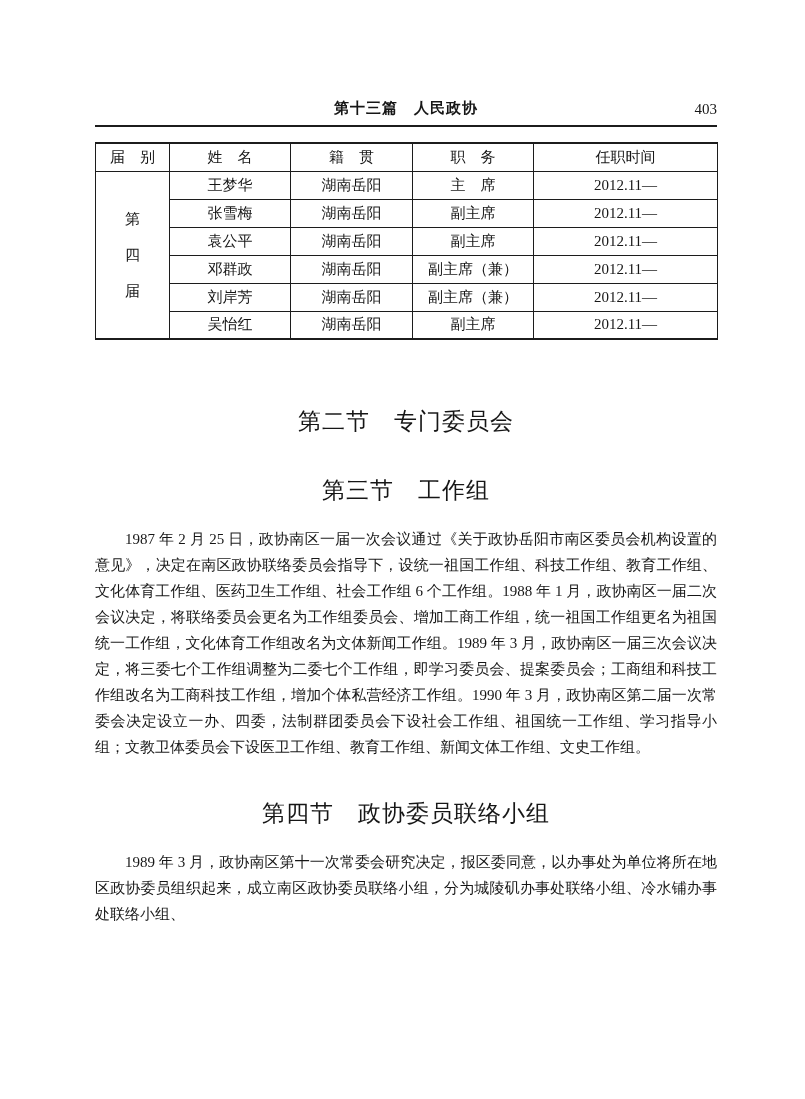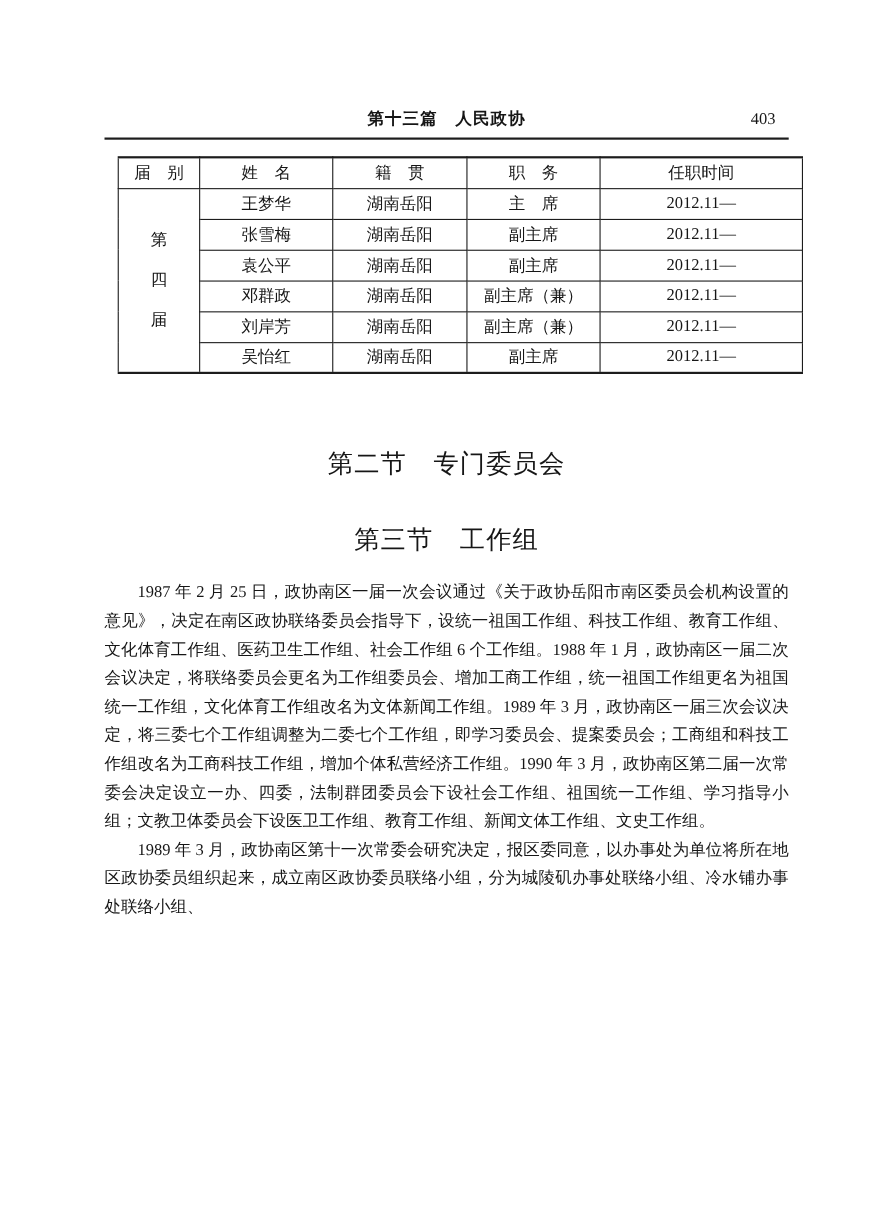--- a/index.html
+++ b/index.html
@@ -26,21 +26,21 @@
     padding-bottom: 7px;
   }
   .page-title {
     font-family: "Liberation Sans", "DejaVu Sans", sans-serif;
     font-weight: bold;
     font-size: 15px;
     letter-spacing: 1px;
   }
   .page-number {
     position: absolute;
-    right: 12px;
+    right: 0;
     bottom: 7px;
     font-size: 15px;
   }
   
   table.officials {
     border-collapse: collapse;
     margin-top: 15px;
     width: 622px;
     table-layout: fixed;
     font-size: 15px;
@@ -48,21 +48,21 @@
   table.officials td, table.officials th {
     border: 1px solid #1c1c1c;
     text-align: center;
     vertical-align: middle;
     height: 28px;
     padding: 0 2px;
     font-weight: normal;
     box-sizing: border-box;
   }
   table.officials tr.head th { height: 28px; }
-  table.officials { border-top: 2.5px solid #1c1c1c; border-bottom: 2.5px solid #1c1c1c; margin-left: 12px; }
+  table.officials { border-top: 2.5px solid #1c1c1c; border-bottom: 2.5px solid #1c1c1c; }
   col.c-jie  { width: 74px; }
   col.c-name { width: 121px; }
   col.c-org  { width: 122px; }
   col.c-pos  { width: 121px; }
   col.c-time { width: 184px; }
   .vertical-label {
     width: 1em;
     margin: 0 auto;
     line-height: 36px;
     word-break: break-all;
@@ -156,16 +156,17 @@
   <section class="section">
     <h2 class="section-heading">第二节　专门委员会</h2>
   </section>
 
   <section class="section">
     <h2 class="section-heading">第三节　工作组</h2>
     <p class="section-body">1987 年 2 月 25 日，政协南区一届一次会议通过《关于政协岳阳市南区委员会机构设置的意见》，决定在南区政协联络委员会指导下，设统一祖国工作组、科技工作组、教育工作组、文化体育工作组、医药卫生工作组、社会工作组 6 个工作组。1988 年 1 月，政协南区一届二次会议决定，将联络委员会更名为工作组委员会、增加工商工作组，统一祖国工作组更名为祖国统一工作组，文化体育工作组改名为文体新闻工作组。1989 年 3 月，政协南区一届三次会议决定，将三委七个工作组调整为二委七个工作组，即学习委员会、提案委员会；工商组和科技工作组改名为工商科技工作组，增加个体私营经济工作组。1990 年 3 月，政协南区第二届一次常委会决定设立一办、四委，法制群团委员会下设社会工作组、祖国统一工作组、学习指导小组；文教卫体委员会下设医卫工作组、教育工作组、新闻文体工作组、文史工作组。</p>
   </section>
 
   <section class="section">
+    <h2 class="section-heading">第四节　政协委员联络小组</h2>
     <p class="section-body">1989 年 3 月，政协南区第十一次常委会研究决定，报区委同意，以办事处为单位将所在地区政协委员组织起来，成立南区政协委员联络小组，分为城陵矶办事处联络小组、冷水铺办事处联络小组、</p>
   </section>
 
 </div>
 
 </body></html>

